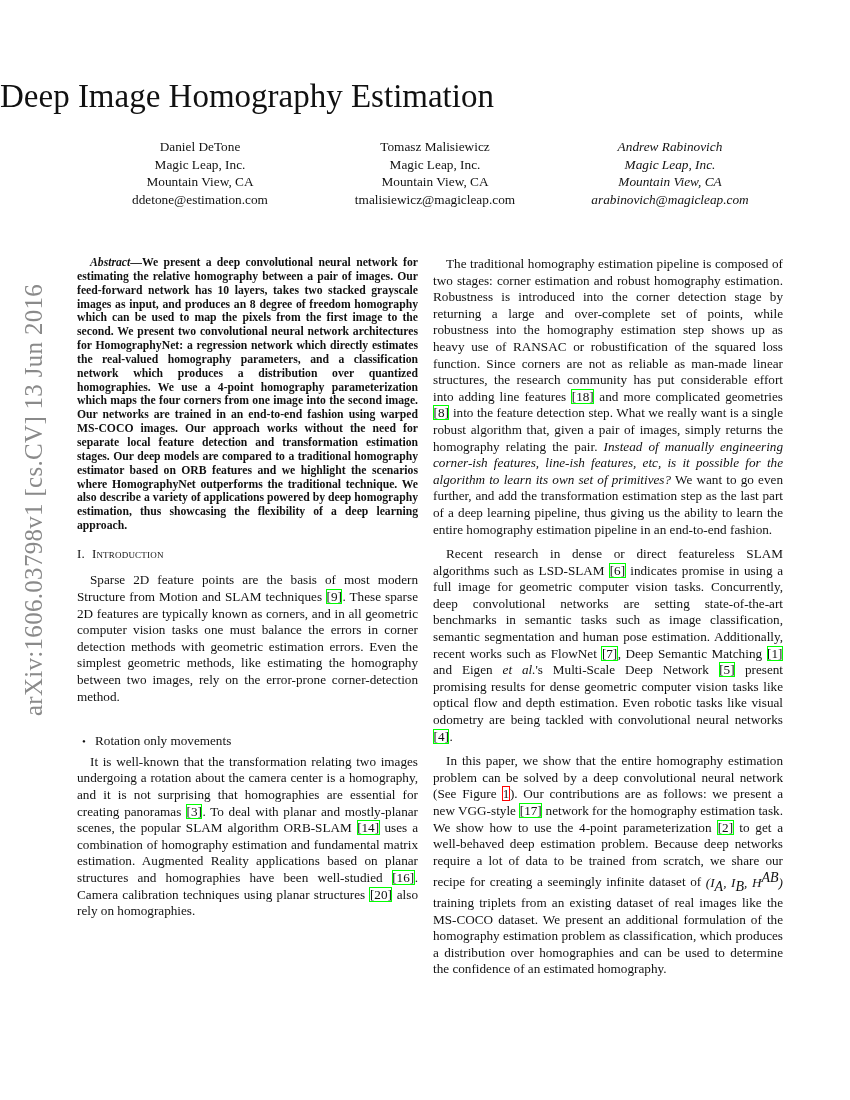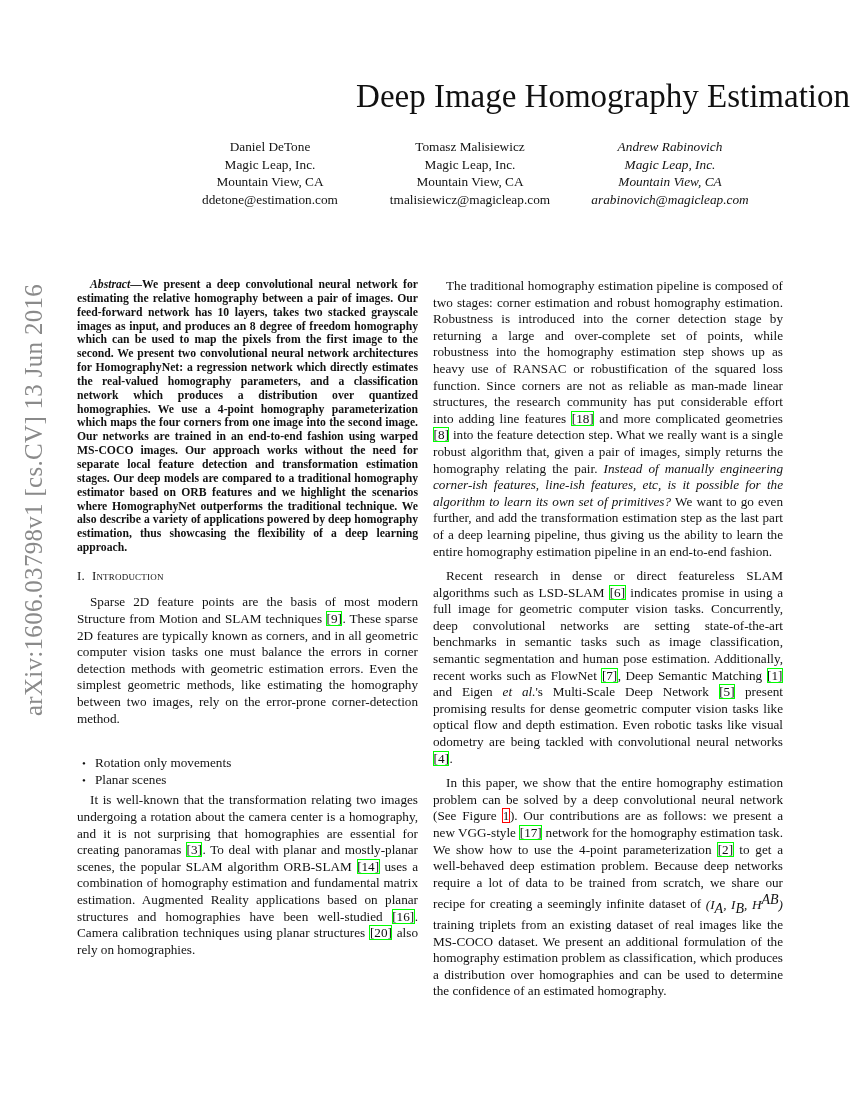--- a/index.html
+++ b/index.html
@@ -11,34 +11,34 @@
   .sidebar {
     position: absolute; left: 14px; top: 295px; width: 40px; height: 410px;
   }
   .sidebar-text {
     position: absolute; left: 50%; top: 50%;
     transform: translate(-50%, -50%) rotate(-90deg);
     white-space: nowrap;
     font-size: 25px; color: #8a8a8a; letter-spacing: 0.3px;
   }
   .title {
-    position: absolute; top: 78px; left: 0; width: 850px; text-align: right;
+    position: absolute; top: 78px; left: 0; width: 850px; text-align: left;
     font-size: 33px; font-weight: normal; margin: 0;
   }
   .authors {
     position: absolute; top: 138px; left: 120px; width: 620px;
-    display: flex; justify-content: flex-end;
+    display: flex; justify-content: space-between;
   }
   .author {
     text-align: center; font-size: 13.3px; line-height: 17.5px; width: 200px;
   }
   .author:first-child { margin-left: -20px; }
   .author:last-child { margin-right: -30px; font-style: italic; }
   .col {
-    position: absolute; top: 278px; width: 341px;
+    position: absolute; top: 256px; width: 341px;
     font-size: 13.2px; line-height: 16.6px; text-align: justify; font-family: Liberation Serif, serif;
   }
   .col-left { left: 77px; }
   .col-right { left: 433px; width: 350px; }
   p { margin: 0; text-indent: 13px; }
   .abstract { font-weight: bold; font-size: 11.7px; line-height: 13.85px; }
   .abstract .lead { font-style: italic; }
   .section-head {
     text-align: left; margin: 13px 0 10px 0; font-size: 13px; text-indent: 0;
     font-variant: small-caps; letter-spacing: 0.2px;
@@ -86,21 +86,20 @@
 
 <div class="col col-left">
   <p class="abstract"><span class="lead">Abstract</span><span>—We present a deep convolutional neural network for estimating the relative homography between a pair of images. Our feed-forward network has 10 layers, takes two stacked grayscale images as input, and produces an 8 degree of freedom homography which can be used to map the pixels from the first image to the second. We present two convolutional neural network architectures for HomographyNet: a regression network which directly estimates the real-valued homography parameters, and a classification network which produces a distribution over quantized homographies. We use a 4-point homography parameterization which maps the four corners from one image into the second image. Our networks are trained in an end-to-end fashion using warped MS-COCO images. Our approach works without the need for separate local feature detection and transformation estimation stages. Our deep models are compared to a traditional homography estimator based on ORB features and we highlight the scenarios where HomographyNet outperforms the traditional technique. We also describe a variety of applications powered by deep homography estimation, thus showcasing the flexibility of a deep learning approach.</span></p>
 
   <div class="section-head"><span>I.</span>&nbsp;&nbsp;<span>Introduction</span></div>
 
   <p><span>Sparse 2D feature points are the basis of most modern Structure from Motion and SLAM techniques </span><span class="cite">[9]</span><span>. These sparse 2D features are typically known as corners, and in all geometric computer vision tasks one must balance the errors in corner detection methods with geometric estimation errors. Even the simplest geometric methods, like estimating the homography between two images, rely on the error-prone corner-detection method.</span></p>
   <div class="gap"></div>
   <ul class="bullets">
     <li>Rotation only movements</li>
-    <li>Planar scenes</li>
   </ul>
   <p><span>It is well-known that the transformation relating two images undergoing a rotation about the camera center is a homography, and it is not surprising that homographies are essential for creating panoramas </span><span class="cite">[3]</span><span>. To deal with planar and mostly-planar scenes, the popular SLAM algorithm ORB-SLAM </span><span class="cite">[14]</span><span> uses a combination of homography estimation and fundamental matrix estimation. Augmented Reality applications based on planar structures and homographies have been well-studied </span><span class="cite">[16]</span><span>. Camera calibration techniques using planar structures </span><span class="cite">[20]</span><span> also rely on homographies.</span></p>
 </div>
 
 <div class="col col-right">
   <p><span>The traditional homography estimation pipeline is composed of two stages: corner estimation and robust homography estimation. Robustness is introduced into the corner detection stage by returning a large and over-complete set of points, while robustness into the homography estimation step shows up as heavy use of RANSAC or robustification of the squared loss function. Since corners are not as reliable as man-made linear structures, the research community has put considerable effort into adding line features </span><span class="cite">[18]</span><span> and more complicated geometries </span><span class="cite">[8]</span><span> into the feature detection step. What we really want is a single robust algorithm that, given a pair of images, simply returns the homography relating the pair. </span><em>Instead of manually engineering corner-ish features, line-ish features, etc, is it possible for the algorithm to learn its own set of primitives?</em><span> We want to go even further, and add the transformation estimation step as the last part of a deep learning pipeline, thus giving us the ability to learn the entire homography estimation pipeline in an end-to-end fashion.</span></p>
   <div class="gap"></div>
   <p><span>Recent research in dense or direct featureless SLAM algorithms such as LSD-SLAM </span><span class="cite">[6]</span><span> indicates promise in using a full image for geometric computer vision tasks. Concurrently, deep convolutional networks are setting state-of-the-art benchmarks in semantic tasks such as image classification, semantic segmentation and human pose estimation. Additionally, recent works such as FlowNet </span><span class="cite">[7]</span><span>, Deep Semantic Matching </span><span class="cite">[1]</span><span> and Eigen </span><em>et al.</em><span>'s Multi-Scale Deep Network </span><span class="cite">[5]</span><span> present promising results for dense geometric computer vision tasks like optical flow and depth estimation. Even robotic tasks like visual odometry are being tackled with convolutional neural networks </span><span class="cite">[4]</span><span>.</span></p>
   <div class="gap"></div>
   <p><span>In this paper, we show that the entire homography estimation problem can be solved by a deep convolutional neural network (See Figure </span><span class="fig">1</span><span>). Our contributions are as follows: we present a new VGG-style </span><span class="cite">[17]</span><span> network for the homography estimation task. We show how to use the 4-point parameterization </span><span class="cite">[2]</span><span> to get a well-behaved deep estimation problem. Because deep networks require a lot of data to be trained from scratch, we share our recipe for creating a seemingly infinite dataset of </span><span><em>(I</em><sub><em>A</em></sub><em>, I</em><sub><em>B</em></sub><em>, H</em><sup><em>AB</em></sup><em>)</em></span><span> training triplets from an existing dataset of real images like the MS-COCO dataset. We present an additional formulation of the homography estimation problem as classification, which produces a distribution over homographies and can be used to determine the confidence of an estimated homography.</span></p>

